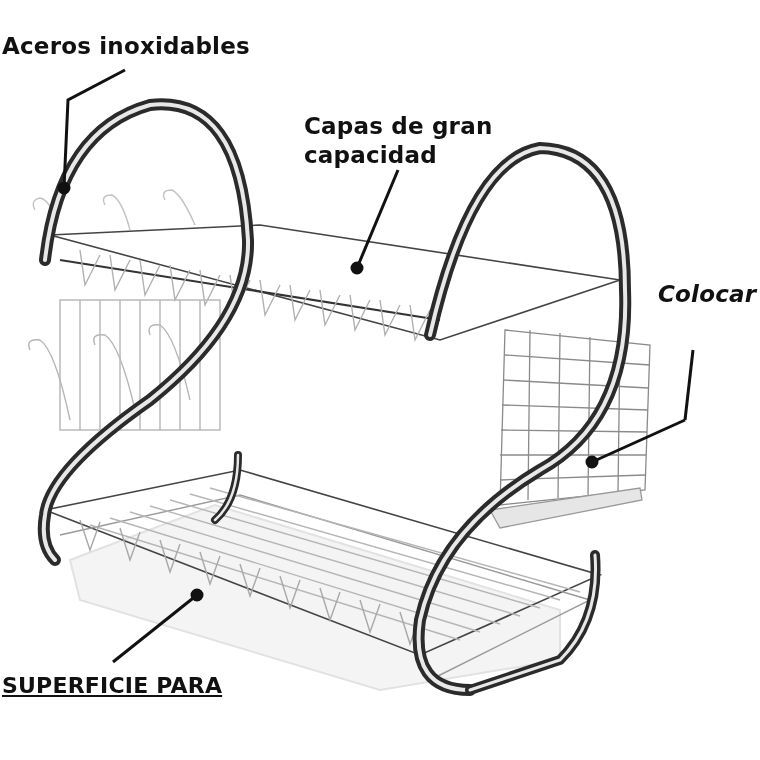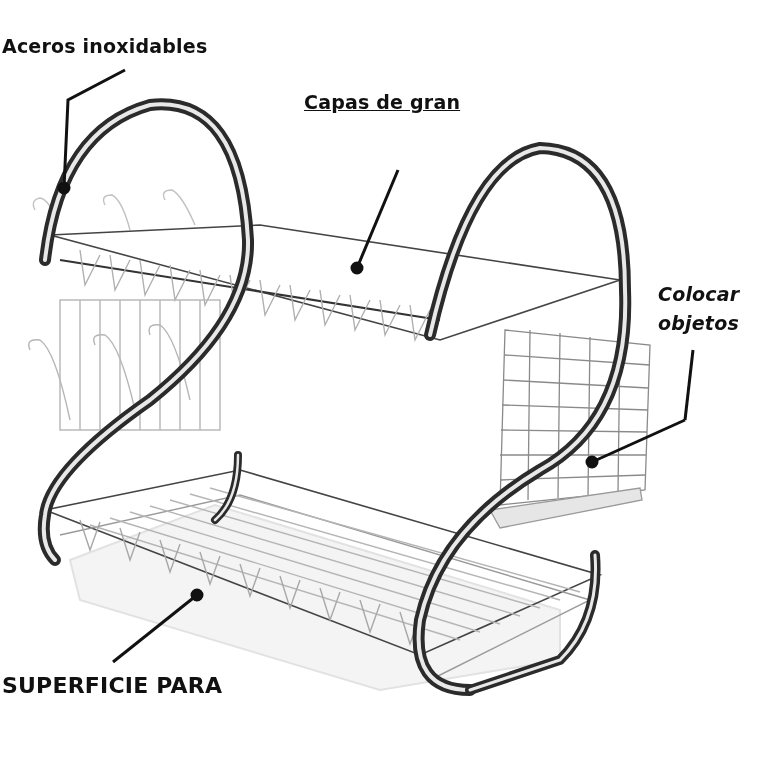--- a/index.html
+++ b/index.html
@@ -1,19 +1,19 @@
 <!DOCTYPE html>
 <html><head>
 <meta charset="utf-8">
 <style>
   html, body { margin: 0; padding: 0; background: #ffffff; }
   body { width: 760px; height: 760px; position: relative; overflow: hidden; font-family: "DejaVu Sans", sans-serif; }
   .stage { position: absolute; left: 0; top: 0; width: 760px; height: 760px; }
   svg.art { position: absolute; left: 0; top: 0; }
-  .label { position: absolute; font-weight: bold; color: #111111; font-size: 19px; line-height: 29px; white-space: nowrap; letter-spacing: 0.2px; }
+  .label { position: absolute; font-weight: bold; color: #111111; font-size: 23px; line-height: 29px; white-space: nowrap; letter-spacing: 0.2px; }
   .label.caps { font-size: 22px; line-height: 30px; }
   .label span { display: block; }
 </style>
 </head>
 <body>
 
 <div class="stage">
   <svg class="art" width="760" height="760" viewBox="0 0 760 760">
     <defs>
       <linearGradient id="chrome" x1="0" y1="0" x2="1" y2="0">
@@ -132,23 +132,23 @@
       <line x1="685" y1="420" x2="592" y2="462"></line>
       <circle cx="592" cy="462" r="5" fill="#111"></circle>
       <line x1="113" y1="662" x2="197" y2="595"></line>
       <circle cx="197" cy="595" r="5" fill="#111"></circle>
     </g>
   </svg>
 
   <div class="label" style="left:2px; top:32px;">
     <span>Aceros inoxidables</span>
   </div>
-  <div class="label" style="left:304px; top:88px;text-decoration:underline;">
+  <div class="label" style="left:304px; top:112px;">
     <span>Capas de gran</span>
+    <span>capacidad</span>
   </div>
   <div class="label" style="left:658px; top:280px;font-style:italic;">
     <span>Colocar</span>
-    <span>objetos</span>
   </div>
-  <div class="label caps" style="left:2px; top:671px;">
+  <div class="label caps" style="left:2px; top:671px;text-decoration:underline;">
     <span>SUPERFICIE PARA</span>
   </div>
 </div>
 
 </body></html>

